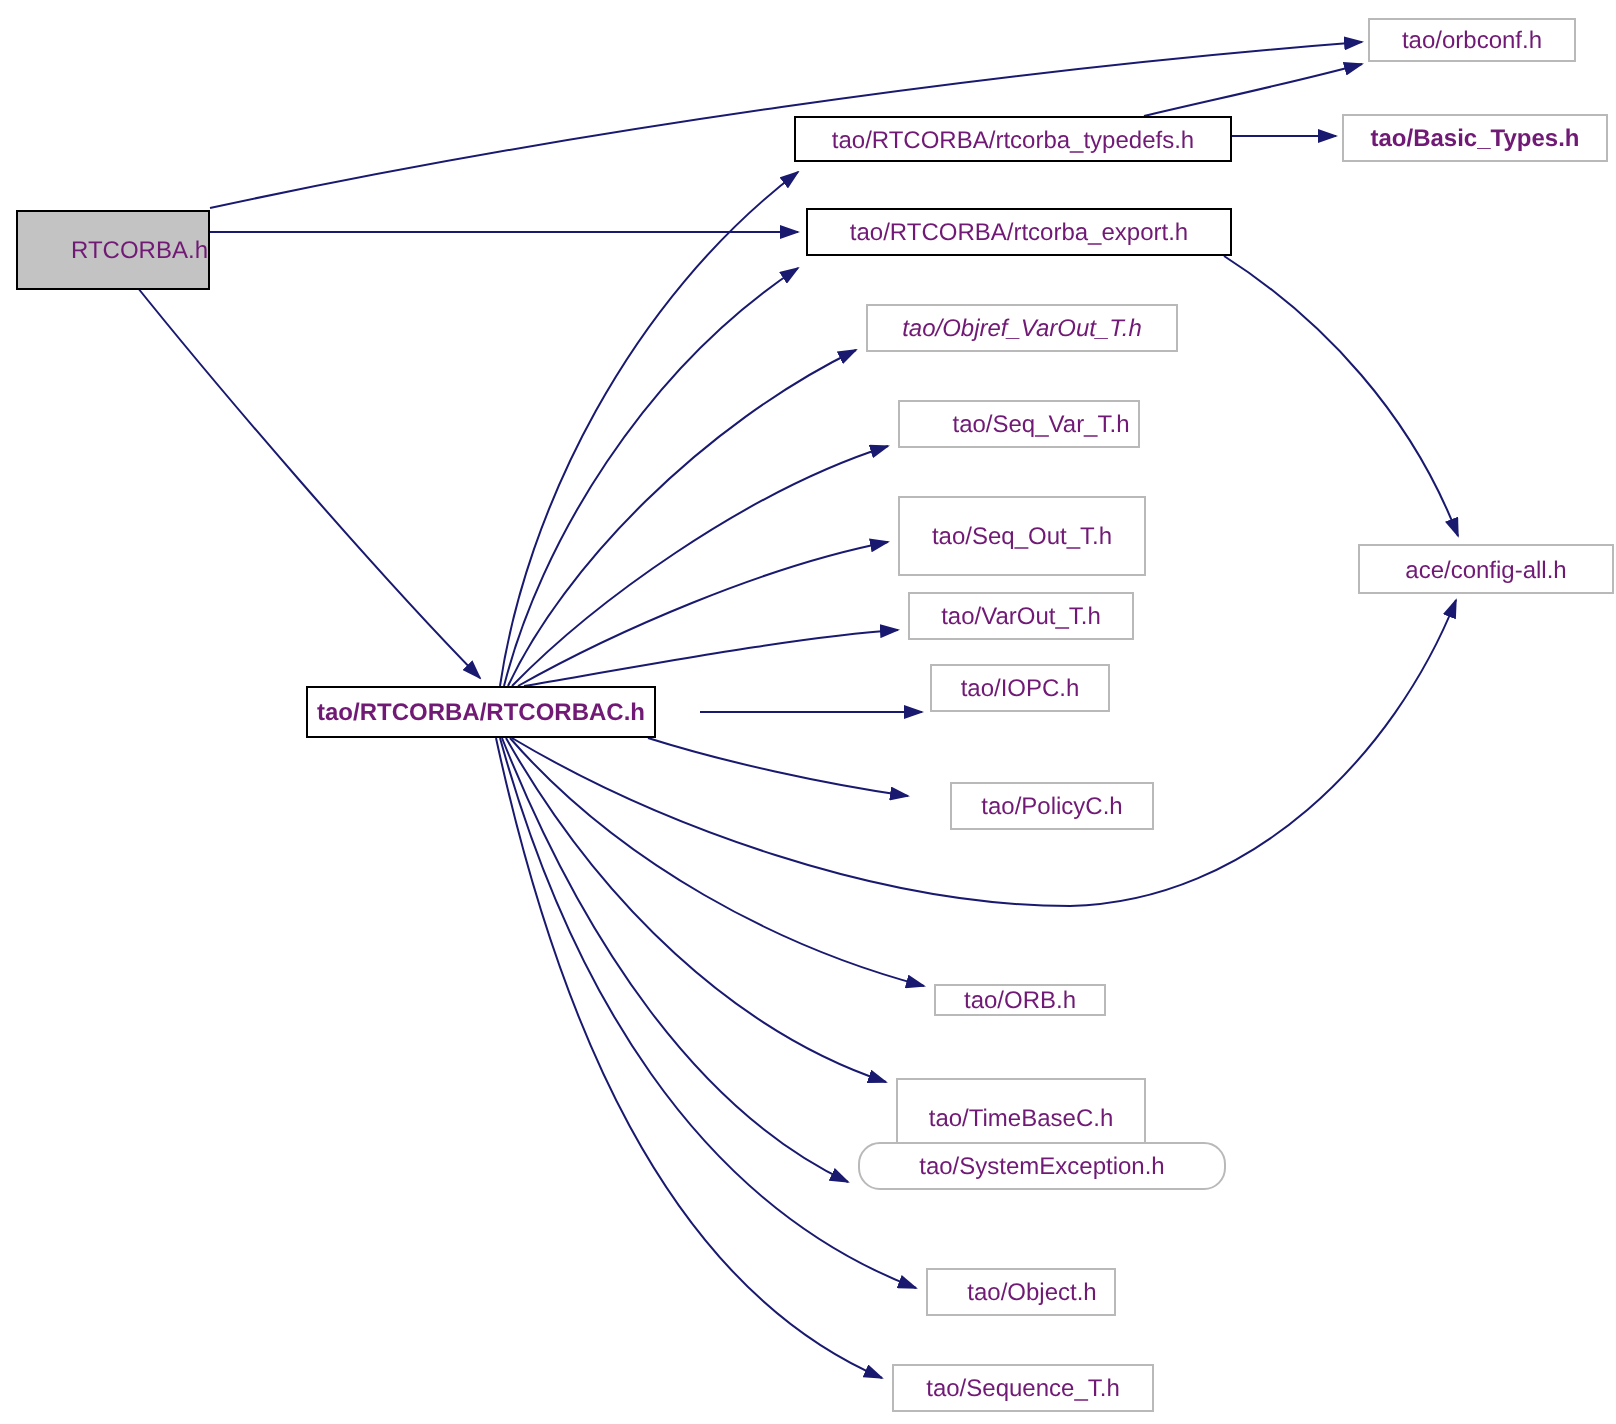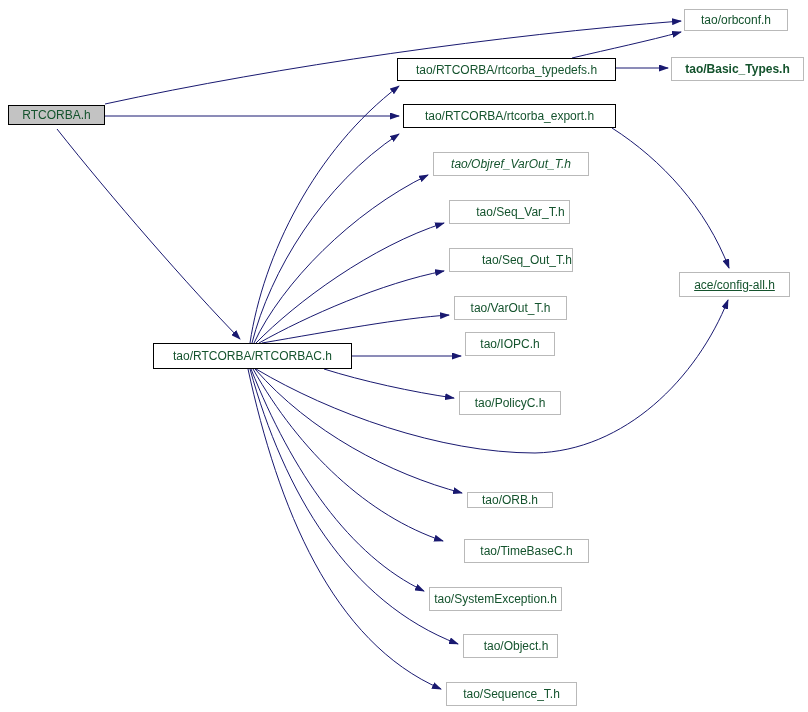--- a/index.html
+++ b/index.html
@@ -11,21 +11,21 @@
     font-family:"Liberation Sans", sans-serif;
   }
   #edges{position:absolute;left:0;top:0;width:808px;height:712px;}
   #edges path.edge{stroke:#191970;stroke-width:1;fill:none;}
   .node{
     position:absolute;
     box-sizing:border-box;
     background:#ffffff;
     border:1px solid #b9b9b9;
     display:flex;align-items:center;justify-content:center;
-    font-size:12px;color:#14532d;
+    font-size:12px;color:#701a75;
     white-space:nowrap;
     line-height:1;
   }
   .node.linked{border:1px solid #000000;}
   .node.main{border:1px solid #000000;background:#c3c3c3;}
 </style>
 </head>
 <body>
 
 <div class="canvas">
@@ -51,66 +51,66 @@
       <path d="M350,356 L461,356" class="edge" marker-end="url(#arrowhead)"></path>
       <path d="M324,369 C362,381 412,392 454,398" class="edge" marker-end="url(#arrowhead)"></path>
       <path d="M256,369 C330,413 440,453 535,453 C625,451 697,378 728,300" class="edge" marker-end="url(#arrowhead)"></path>
       <path d="M255,369 C310,432 390,474 462,493" class="edge" marker-end="url(#arrowhead)"></path>
       <path d="M253,369 C300,452 368,516 443,541" class="edge" marker-end="url(#arrowhead)"></path>
       <path d="M251,369 C292,472 350,556 424,591" class="edge" marker-end="url(#arrowhead)"></path>
       <path d="M250,369 C284,492 348,602 458,644" class="edge" marker-end="url(#arrowhead)"></path>
       <path d="M248,369 C278,507 332,642 441,689" class="edge" marker-end="url(#arrowhead)"></path>
     </svg>
 
-  <div class="node main" style="left: 8px; top: 105px; width: 97px; height: 20px;">
+  <div class="node main" style="left: 8px; top: 105px; width: 97px; height: 40px; justify-content: flex-end;">
       <span>RTCORBA.h</span>
     </div>
   <div class="node linked" style="left: 397px; top: 58px; width: 219px; height: 23px;">
       <span>tao/RTCORBA/rtcorba_typedefs.h</span>
     </div>
   <div class="node" style="left: 684px; top: 9px; width: 104px; height: 22px;">
       <span>tao/orbconf.h</span>
     </div>
   <div class="node" style="left: 671px; top: 57px; width: 133px; height: 24px; font-weight: bold;">
       <span>tao/Basic_Types.h</span>
     </div>
   <div class="node linked" style="left: 403px; top: 104px; width: 213px; height: 24px;">
       <span>tao/RTCORBA/rtcorba_export.h</span>
     </div>
   <div class="node" style="left: 433px; top: 152px; width: 156px; height: 24px; font-style: italic;">
       <span>tao/Objref_VarOut_T.h</span>
     </div>
   <div class="node" style="left: 449px; top: 200px; width: 121px; height: 24px; padding-left: 22px;">
       <span>tao/Seq_Var_T.h</span>
     </div>
-  <div class="node" style="left: 449px; top: 248px; width: 124px; height: 24px; justify-content: flex-end;">
+  <div class="node" style="left: 449px; top: 248px; width: 124px; height: 40px;">
       <span>tao/Seq_Out_T.h</span>
     </div>
   <div class="node" style="left: 454px; top: 296px; width: 113px; height: 24px;">
       <span>tao/VarOut_T.h</span>
     </div>
   <div class="node" style="left: 465px; top: 332px; width: 90px; height: 24px;">
       <span>tao/IOPC.h</span>
     </div>
-  <div class="node" style="left: 459px; top: 391px; width: 102px; height: 24px;">
+  <div class="node" style="left: 475px; top: 391px; width: 102px; height: 24px;">
       <span>tao/PolicyC.h</span>
     </div>
-  <div class="node" style="left: 679px; top: 272px; width: 111px; height: 25px; text-decoration: underline;">
+  <div class="node" style="left: 679px; top: 272px; width: 128px; height: 25px;">
       <span>ace/config-all.h</span>
     </div>
-  <div class="node linked" style="left: 153px; top: 343px; width: 199px; height: 26px;">
+  <div class="node linked" style="left: 153px; top: 343px; width: 175px; height: 26px; font-weight: bold;">
       <span>tao/RTCORBA/RTCORBAC.h</span>
     </div>
   <div class="node" style="left: 467px; top: 492px; width: 86px; height: 16px;">
       <span>tao/ORB.h</span>
     </div>
-  <div class="node" style="left: 464px; top: 539px; width: 125px; height: 24px;">
+  <div class="node" style="left: 448px; top: 539px; width: 125px; height: 39px;">
       <span>tao/TimeBaseC.h</span>
     </div>
-  <div class="node" style="left: 429px; top: 587px; width: 133px; height: 24px;">
+  <div class="node" style="left: 429px; top: 571px; width: 184px; height: 24px; border-radius: 11px;">
       <span>tao/SystemException.h</span>
     </div>
   <div class="node" style="left: 463px; top: 634px; width: 95px; height: 24px; padding-left: 11px;">
       <span>tao/Object.h</span>
     </div>
   <div class="node" style="left: 446px; top: 682px; width: 131px; height: 24px;">
       <span>tao/Sequence_T.h</span>
     </div>
 
 </div>

